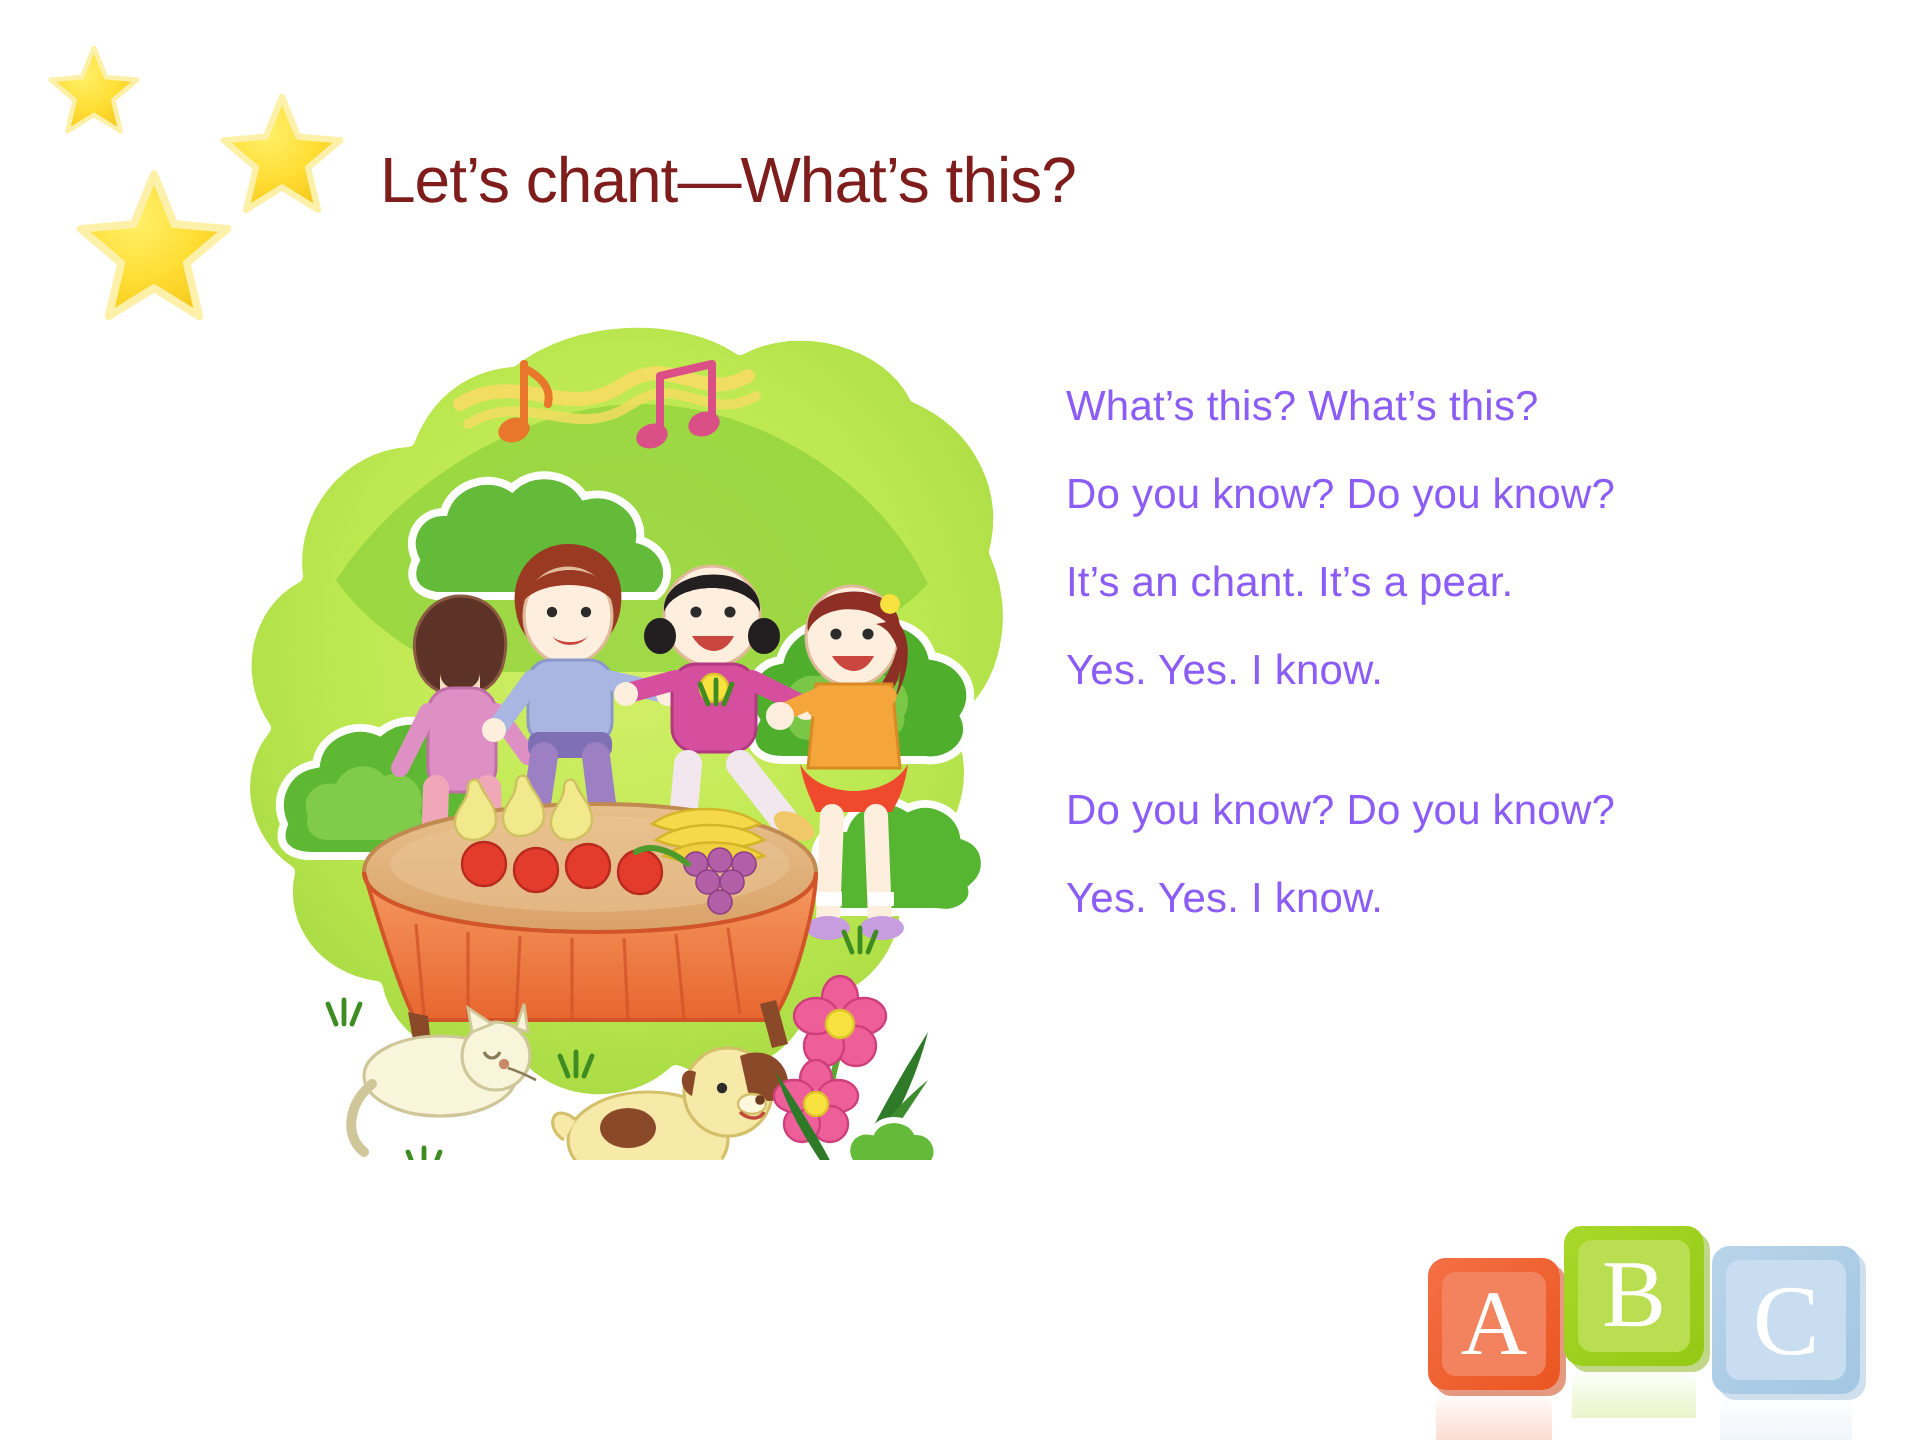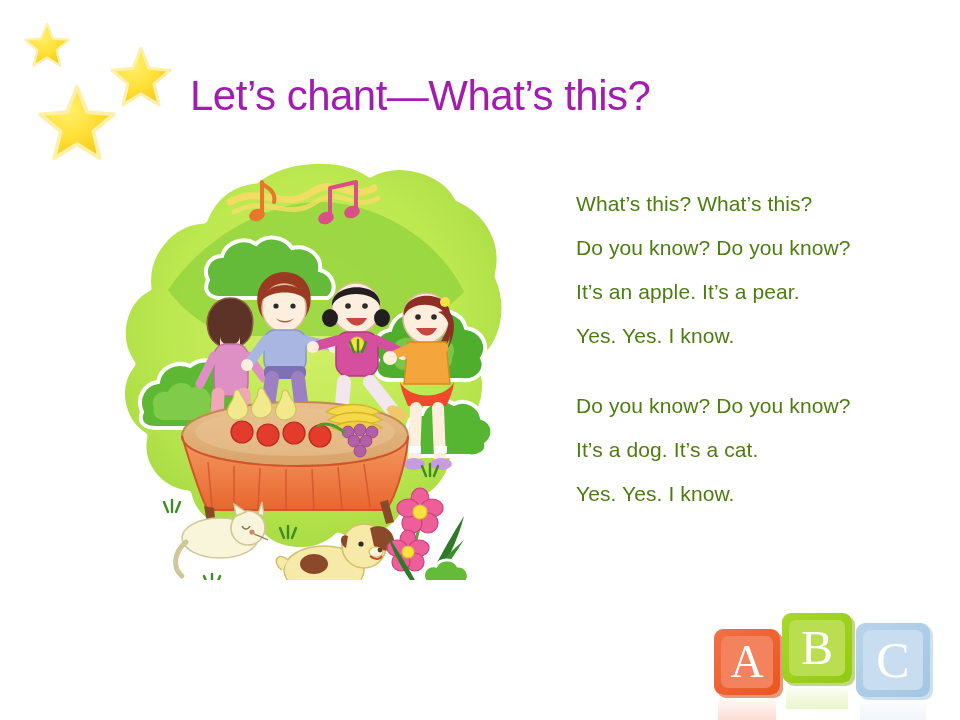--- a/index.html
+++ b/index.html
@@ -7,33 +7,32 @@
     width:960px;height:720px;
     background:#ffffff;
     font-family:"Liberation Sans", sans-serif;
     position:relative;overflow:hidden;
   }
   .stage{position:absolute;inset:0;}
 
   
   .title{
     position:absolute;left:190px;top:72px;
-    font-size:42px;font-weight:400;color:#a21caf;
+    font-size:32px;font-weight:400;color:#7f1d1d;
     letter-spacing:-0.5px;white-space:nowrap;
   }
 
   
   .star{position:absolute;}
   .star svg{display:block;overflow:visible;}
 
   
   .chant{
     position:absolute;left:533px;top:182px;width:380px;
-    color:#4d7c0f;
-    margin-left:43px;
+    color:#8b5cf6;
   }
   .verse{margin:0 0 26px 0;}
   .verse:last-child{margin-bottom:0;}
   .line{
     font-size:21px;line-height:44px;
     font-weight:400;letter-spacing:0.1px;
     white-space:nowrap;
   }
 
   
@@ -377,26 +376,25 @@
         <path d="M318 442 C312 434 318 424 328 426 C332 418 346 418 350 426
                  C360 426 364 438 356 444 C358 452 348 456 340 454 L326 454 C318 454 314 448 318 442 Z" fill="#63bb39" stroke="#ffffff" stroke-width="3"></path>
       </g>
     </svg>
   </div>
 
   <div class="chant">
     <div class="verse">
       <div class="line">What’s this? What’s this?</div>
       <div class="line">Do you know? Do you know?</div>
-      <div class="line">It’s an apple. It’s a pear.</div>
+      <div class="line">It’s an chant. It’s a pear.</div>
       <div class="line">Yes. Yes. I know.</div>
     </div>
     <div class="verse">
       <div class="line">Do you know? Do you know?</div>
-      <div class="line">It’s a dog. It’s a cat.</div>
       <div class="line">Yes. Yes. I know.</div>
     </div>
   </div>
 
   <div class="blocks">
     <div class="block" id="block-a">
       <div class="face">A</div>
       <div class="refl"></div>
     </div>
     <div class="block" id="block-b">

